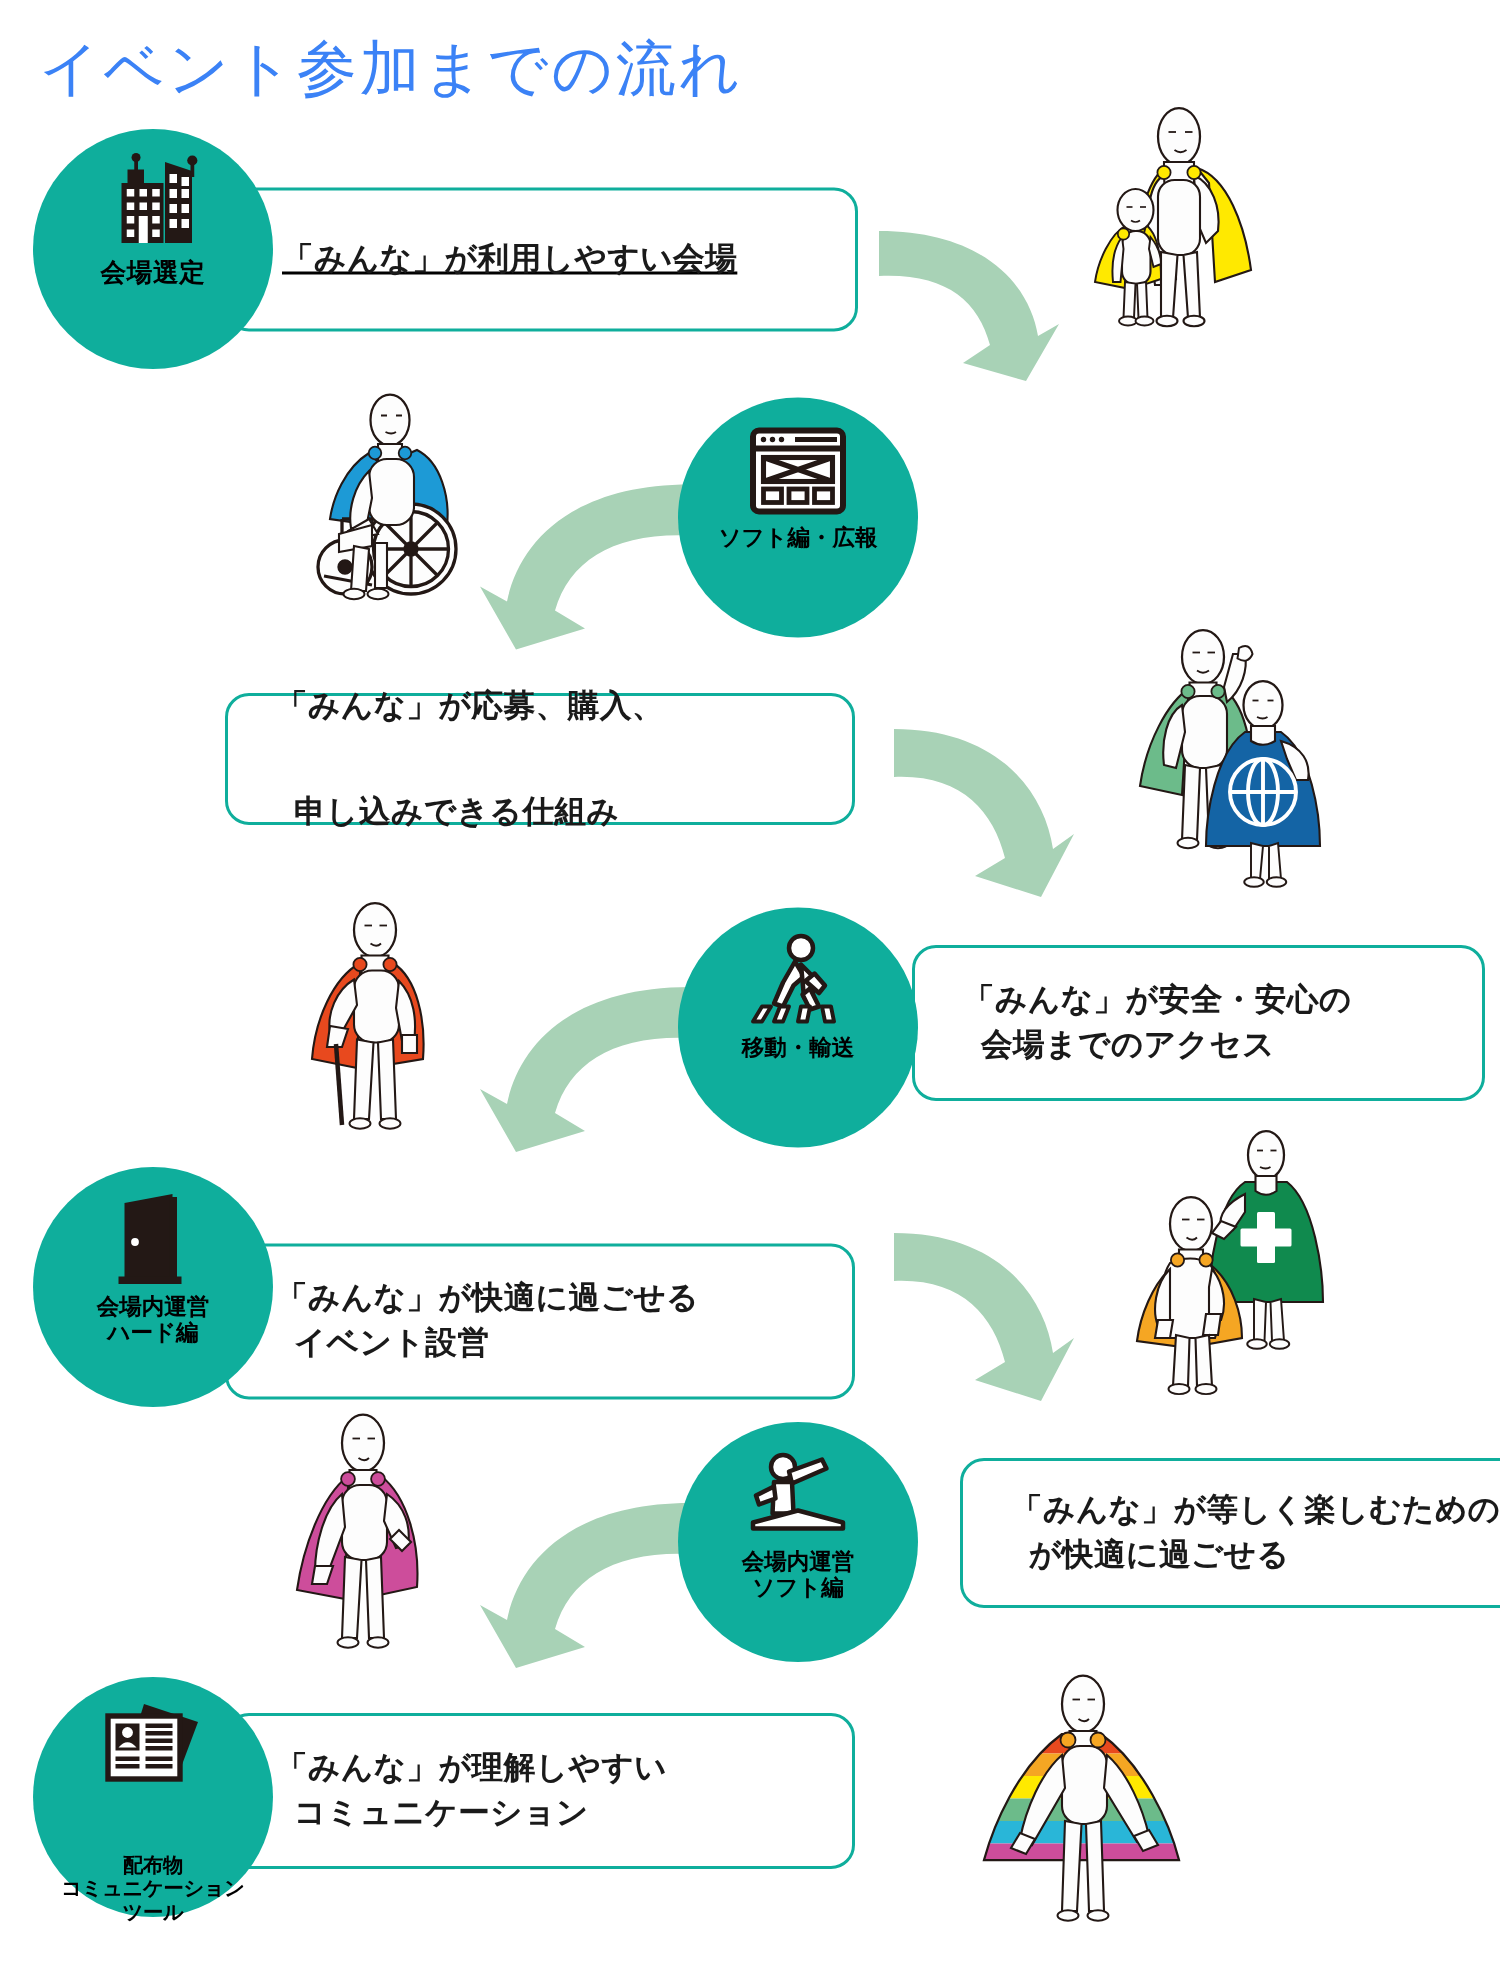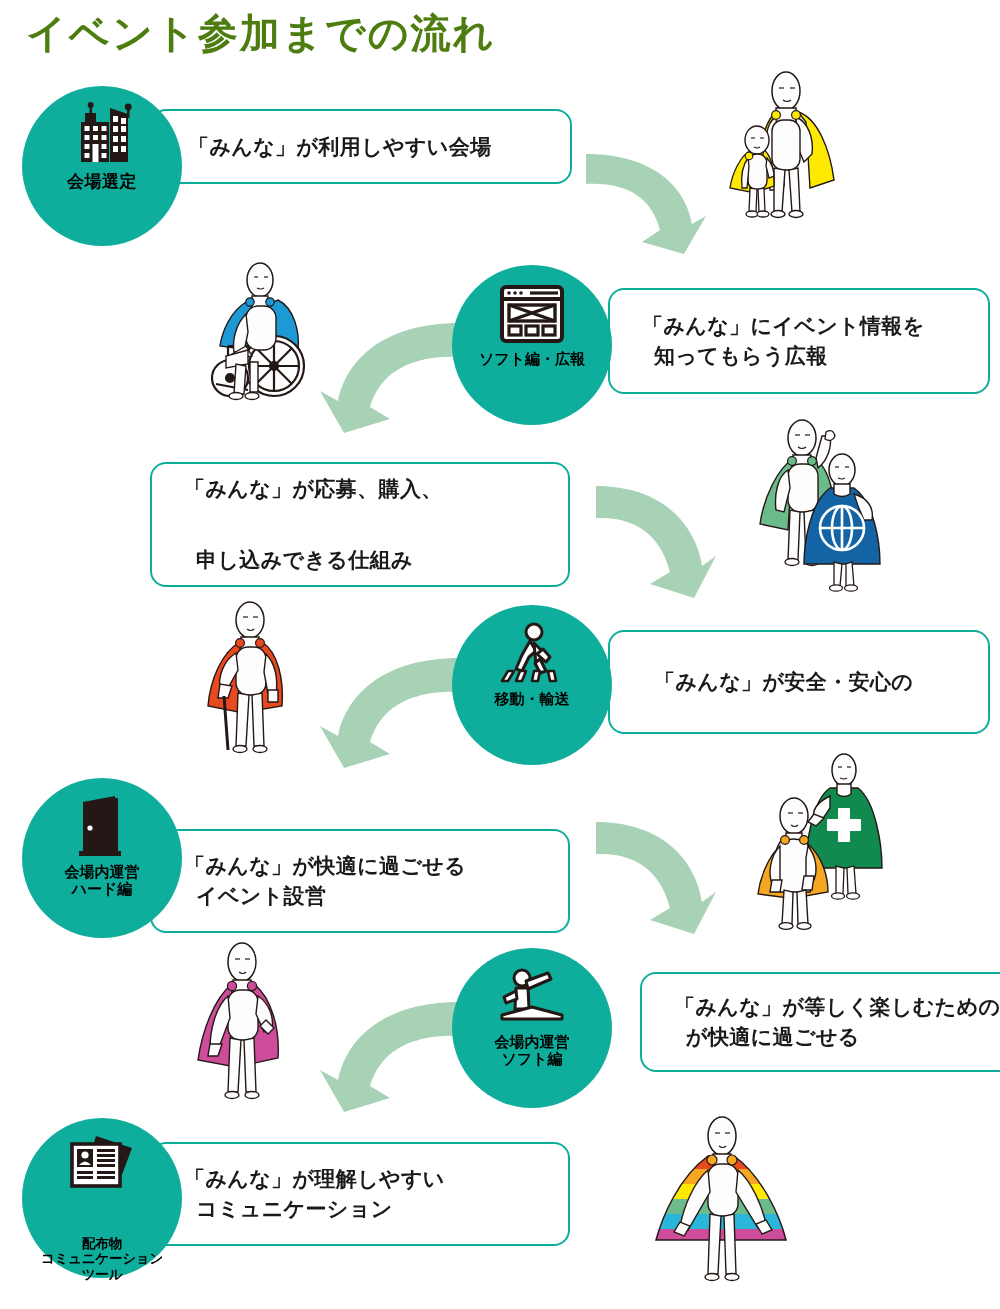--- a/index.html
+++ b/index.html
@@ -7,23 +7,23 @@
   body{
     width:1000px;height:1309px;
     background:#ffffff;
     font-family:"Liberation Sans","DejaVu Sans",sans-serif;
     overflow:hidden;
   }
   #stage{position:relative;width:1000px;height:1309px;}
 
   
   .page-title{
-    position:absolute;left:26px;top:6px;
-    font-size:40px;font-weight:700;letter-spacing:2px;
-    color:#4d7c0f;
+    position:absolute;left:26px;top:18px;
+    font-size:40px;font-weight:400;letter-spacing:2px;
+    color:#3b82f6;
     white-space:nowrap;
   }
 
   .circle{
     position:absolute;
     width:160px;height:160px;border-radius:50%;
     background:#0fae9c;
     z-index:3;
     display:flex;flex-direction:column;
     align-items:center;justify-content:flex-start;
@@ -74,21 +74,21 @@
   .figure{position:absolute;z-index:1;}
   .figure svg{display:block;}
 </style>
 </head>
 <body>
 
 <div id="stage">
 
   <div class="page-title">イベント参加までの流れ</div>
 
-  <div class="bubble one" style="left:150px;top:109px;width:422px;height:75px;">
+  <div class="bubble one" style="left:150px;top:125px;width:422px;height:96px;text-decoration:underline;">
     <div class="line">「みんな」が利用しやすい会場</div>
   </div>
 
   <div class="circle" style="left:22px;top:86px;">
     <div class="ic">
       <svg viewBox="0 0 80 66" width="80" height="66" aria-hidden="true">
         <g fill="#231815">
           <rect x="19" y="20" width="28" height="40"></rect>
           <path d="M48 6 L66 12 L66 60 L48 60 Z"></path>
           <rect x="23" y="11" width="11" height="9"></rect>
@@ -165,24 +165,20 @@
       </g>
     </svg>
   </div>
 
   <div class="arrow" style="left:580px;top:138px;width:130px;height:120px;">
     <svg viewBox="0 0 130 120" width="130" height="120" aria-hidden="true">
       <path d="M6 16 C74 16 106 50 112 86 L126 78 L104 116 L62 104 L80 92 C72 62 50 44 6 46 Z" fill="#a8d2b6"></path>
     </svg>
   </div>
 
-  <div class="bubble two" style="left:608px;top:288px;width:382px;height:106px;">
-    <div class="line">「みんな」にイベント情報を</div>
-    <div class="line">知ってもらう広報</div>
-  </div>
 
   <div class="circle" style="left:452px;top:265px;">
     <div class="ic">
       <svg viewBox="0 0 72 66" width="72" height="66" aria-hidden="true">
         <rect x="6" y="6" width="60" height="54" rx="4" fill="#fff" stroke="#231815" stroke-width="4"></rect>
         <path d="M6 18 h60" stroke="#231815" stroke-width="4"></path>
         <g fill="#231815">
             <circle cx="13" cy="12" r="1.8"></circle>
             <circle cx="19" cy="12" r="1.8"></circle>
             <circle cx="25" cy="12" r="1.8"></circle>
@@ -235,21 +231,21 @@
   </div>
 
   <div class="arrow" style="left:298px;top:305px;width:170px;height:130px;">
     <svg viewBox="0 0 170 130" width="170" height="130" aria-hidden="true">
       <g transform="translate(170,0) scale(-1,1)">
         <path d="M8 18 C86 18 122 56 130 96 L148 86 L124 128 L78 114 L98 102 C88 68 58 50 8 52 Z" fill="#a8d2b6"></path>
       </g>
     </svg>
   </div>
 
-  <div class="bubble two" style="left:150px;top:462px;width:420px;height:125px;gap:41px;">
+  <div class="bubble two" style="left:150px;top:462px;width:420px;height:88px;gap:41px;">
     <div class="line">「みんな」が応募、購入、</div>
     <div class="line">申し込みできる仕組み</div>
   </div>
 
 
   <div class="figure" style="left:734px;top:414px;width:180px;height:190px;">
     <svg viewBox="0 0 180 190" width="180" height="190" aria-hidden="true">
 
       <path d="M60 44 C44 54 30 82 26 110 L54 116 L58 52 Z" fill="#6cbb8a" stroke="#231815" stroke-width="1.4"></path>
       <path d="M80 44 C96 54 102 84 100 112 L76 116 L76 52 Z" fill="#6cbb8a" stroke="#231815" stroke-width="1.4"></path>
@@ -294,20 +290,21 @@
   </div>
 
   <div class="arrow" style="left:590px;top:470px;width:130px;height:135px;">
     <svg viewBox="0 0 130 135" width="130" height="135" aria-hidden="true">
       <path d="M6 16 C74 16 106 56 112 96 L126 86 L104 128 L60 114 L80 102 C72 70 50 46 6 48 Z" fill="#a8d2b6"></path>
     </svg>
   </div>
 
   <div class="bubble two" style="left:608px;top:630px;width:382px;height:104px;">
     <div class="line">「みんな」が安全・安心の</div>
+    <div class="line">会場までのアクセス</div>
   </div>
 
   <div class="circle" style="left:452px;top:605px;">
     <div class="ic">
       <svg viewBox="0 0 76 66" width="76" height="66" aria-hidden="true">
         <g fill="#ffffff" stroke="#231815" stroke-width="3" stroke-linejoin="round">
           <circle cx="40" cy="11" r="8"></circle>
           <path d="M36 20 L28 34 L22 48 L28 50 L35 36 L42 30 Z"></path>
           <path d="M40 22 L48 30 L48 44 L42 44 L41 33 Z"></path>
           <path d="M43 33 L52 41 L56 36 L49 28 Z"></path>

